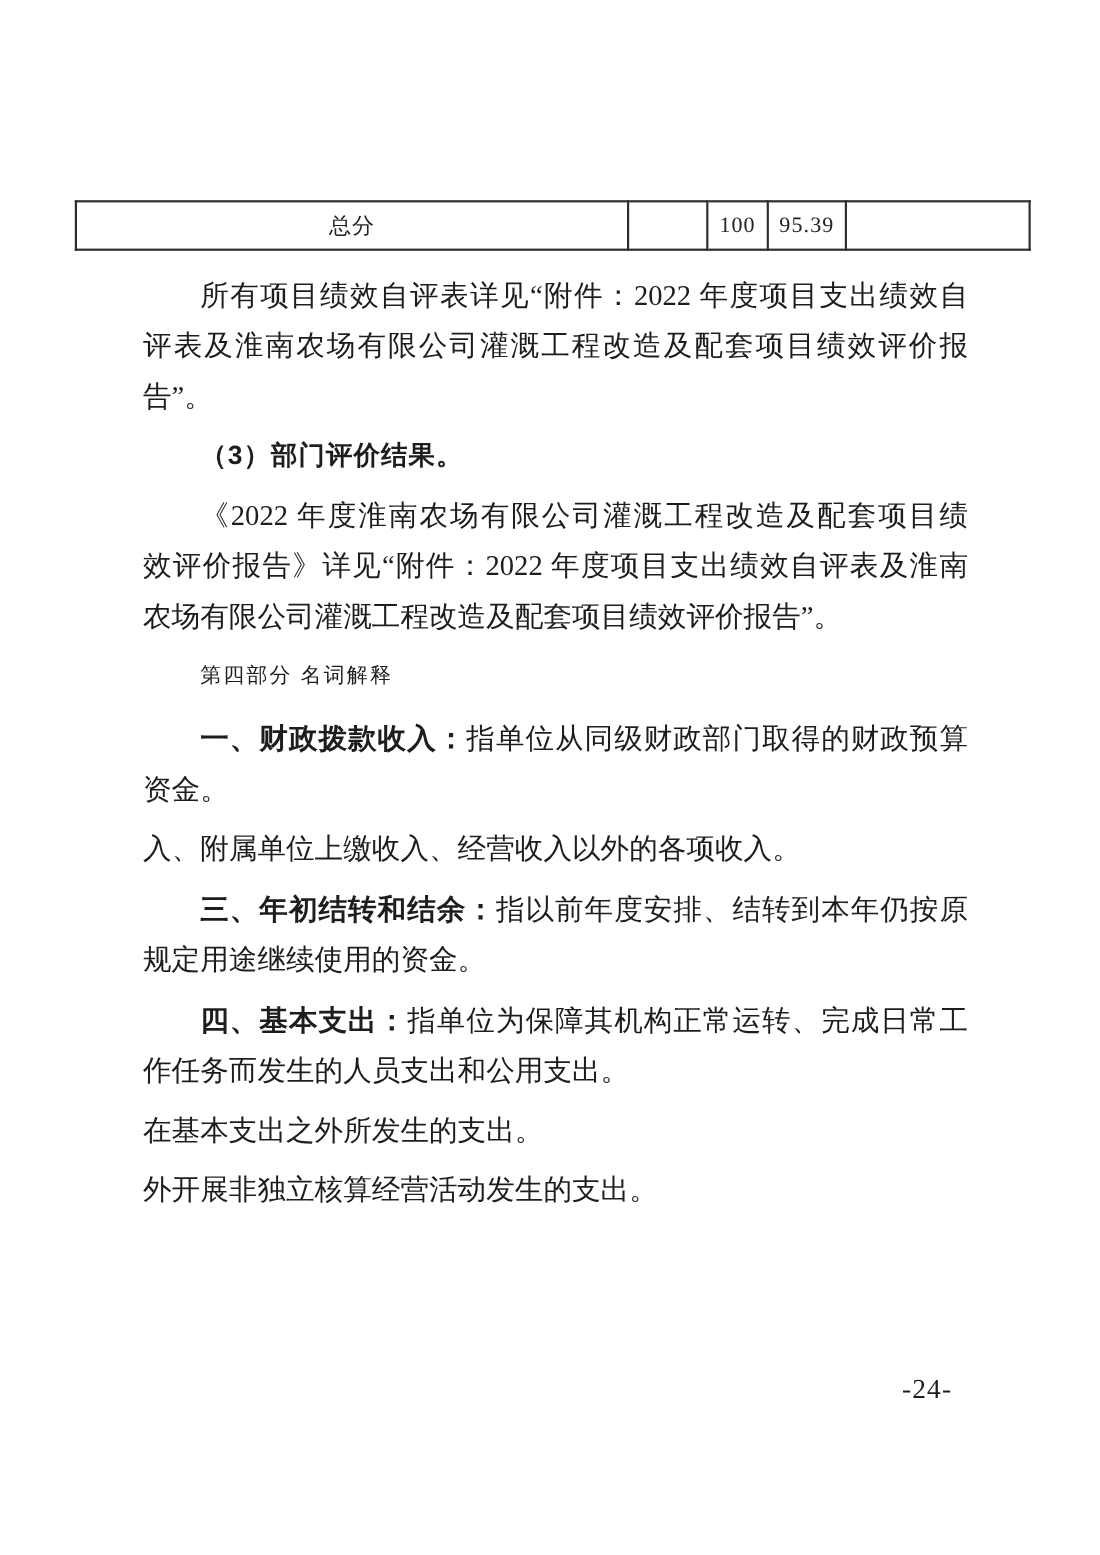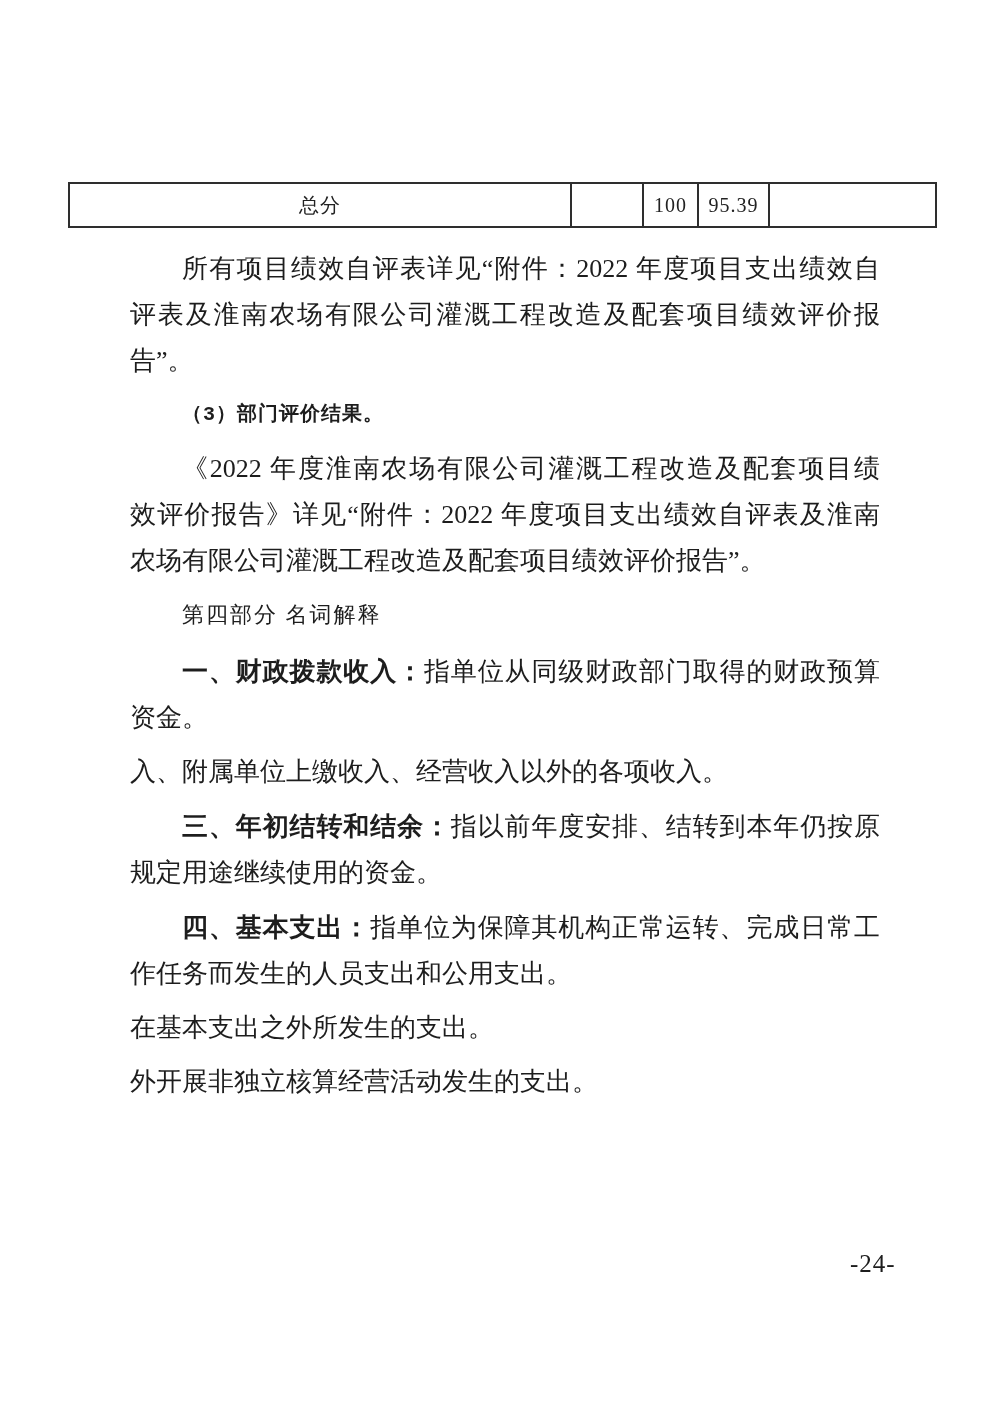--- a/index.html
+++ b/index.html
@@ -57,50 +57,49 @@
   .line.last {
     text-align: left;
   }
   .indent {
     text-indent: 52px;
   }
   .para {
     margin: 0 0 8px 0;
   }
   .heading-sub {
-    font-family: Liberation Mono, monospace;
+    font-family: Liberation Sans, sans-serif;
     font-weight: bold;
-    font-size: 20px;
+    font-size: 24px;
     line-height: 46px;
     margin: 0 0 8px 0;
     letter-spacing: 1px;
   }
   .heading-section {
-    font-family: Liberation Serif, serif;
+    font-family: Liberation Sans, sans-serif;
     font-weight: 500;
-    font-size: 22px;
+    font-size: 19px;
     line-height: 46px;
     margin: 2px 0 10px 0;
     letter-spacing: 2px;
   }
   .term {
     font-family: "Liberation Sans", "DejaVu Sans", sans-serif;
     font-weight: bold;
   }
 
   
   .page-number {
     position: absolute;
     left: 820px;
     top: 1250px;
     font-size: 25px;
     letter-spacing: 1px;
     color: #1d1d1d;
     font-family: "Liberation Serif", "DejaVu Serif", serif;
-    margin-left: 30px;
   }
 </style>
 </head>
 <body>
 
 <div class="page">
 
   <table class="score-table">
     <colgroup>
       <col style="width:502px">

